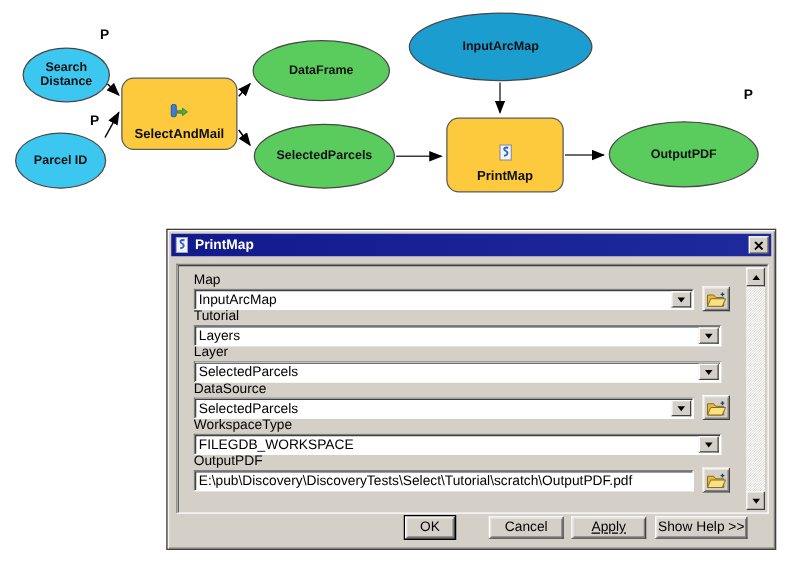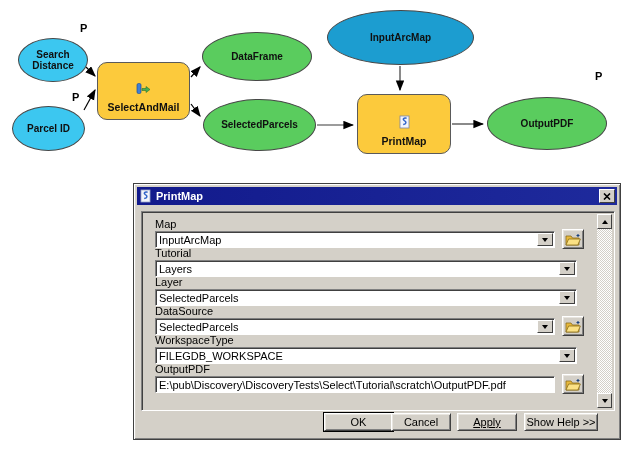--- a/index.html
+++ b/index.html
@@ -224,19 +224,19 @@
       <div id="vscroll">
         <div class="sb-btn" style="top:0;">
             <span class="tri-up"></span>
           </div>
         <div class="sb-btn" style="bottom:0; top:auto;">
             <span class="tri-down"></span>
           </div>
       </div>
     </div>
 
-    <div class="btn default" style="left:190px; width:69px;">OK</div>
+    <div class="btn default" style="left:190px; width:40px;">OK</div>
     <div class="btn" style="left:257px; width:60px;">Cancel</div>
     <div class="btn" style="left:323px; width:60px;text-decoration:underline;">Apply</div>
     <div class="btn" style="left:390px; width:74px;">Show Help &gt;&gt;</div>
   </div>
 
 </div>
 
 </body></html>

